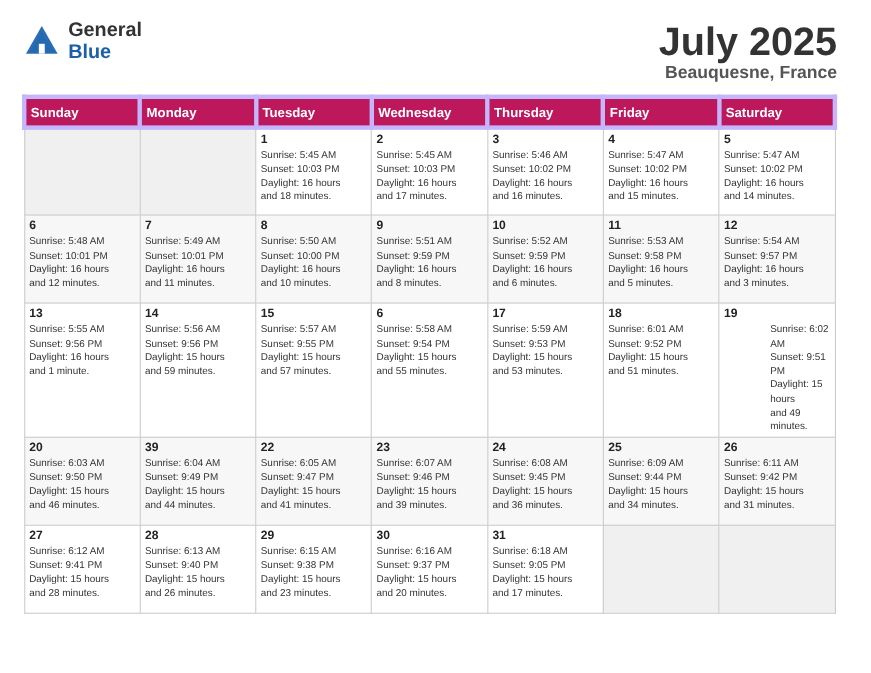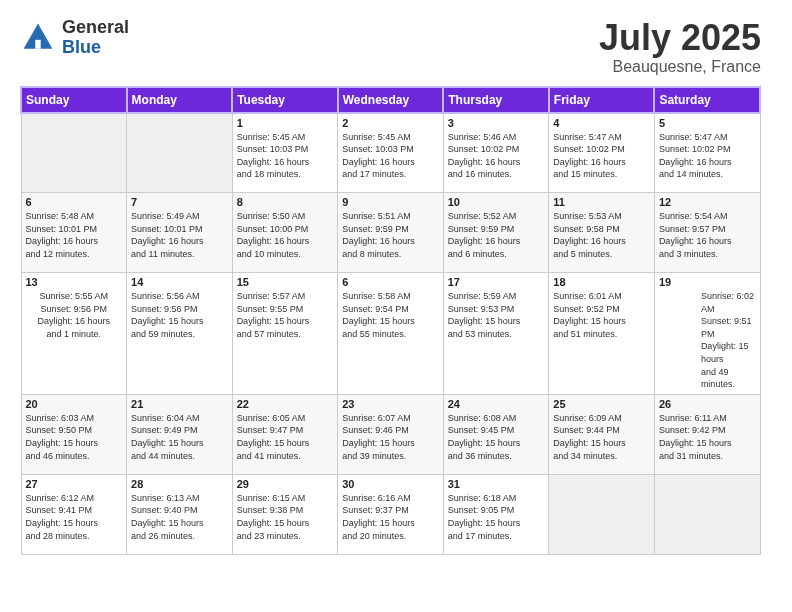--- a/index.html
+++ b/index.html
@@ -51,34 +51,35 @@
     }
     .month-title {
       font-size: 36px;
       font-weight: bold;
       color: #333;
       line-height: 1.1;
     }
     .location {
       font-size: 16px;
       color: #555;
+      font-weight: bold;
     }
     .calendar {
       width: 100%;
       border-collapse: collapse;
       table-layout: fixed;
     }
     .calendar thead tr th {
-      background: #6d28d9;
+      background: #be185d;
       color: #fff;
       font-size: 12px;
       font-weight: bold;
       padding: 5px 4px;
       text-align: left;
-      border: 2px solid #c4b5fd;
+      border: 4px solid #c4b5fd;
     }
     .calendar tbody tr td {
       border: 1px solid #ccc;
       vertical-align: top;
       padding: 3px 4px;
       font-size: 9.5px;
       color: #333;
       height: 80px;
       background: #fff;
     }
@@ -222,21 +223,21 @@
             <span class="day-num">12</span>
             <div class="day-info" style="white-space: pre-line;">Sunrise: 5:54 AM
 Sunset: 9:57 PM
 Daylight: 16 hours
 and 3 minutes.</div>
           </td>
         </tr>
         <tr>
           <td>
             <span class="day-num">13</span>
-            <div class="day-info" style="white-space: pre-line; text-align: center;">Sunrise: 5:55 AM
+            <div class="day-info" style="white-space: pre-line;">Sunrise: 5:55 AM
 Sunset: 9:56 PM
 Daylight: 16 hours
 and 1 minute.</div>
           </td>
           <td>
             <span class="day-num">14</span>
             <div class="day-info" style="white-space: pre-line;">Sunrise: 5:56 AM
 Sunset: 9:56 PM
 Daylight: 15 hours
 and 59 minutes.</div>
@@ -279,21 +280,21 @@
         </tr>
         <tr>
           <td>
             <span class="day-num">20</span>
             <div class="day-info" style="white-space: pre-line;">Sunrise: 6:03 AM
 Sunset: 9:50 PM
 Daylight: 15 hours
 and 46 minutes.</div>
           </td>
           <td>
-            <span class="day-num">21</span>
+            <span class="day-num">39</span>
             <div class="day-info" style="white-space: pre-line;">Sunrise: 6:04 AM
 Sunset: 9:49 PM
 Daylight: 15 hours
 and 44 minutes.</div>
           </td>
           <td>
             <span class="day-num">22</span>
             <div class="day-info" style="white-space: pre-line;">Sunrise: 6:05 AM
 Sunset: 9:47 PM
 Daylight: 15 hours

